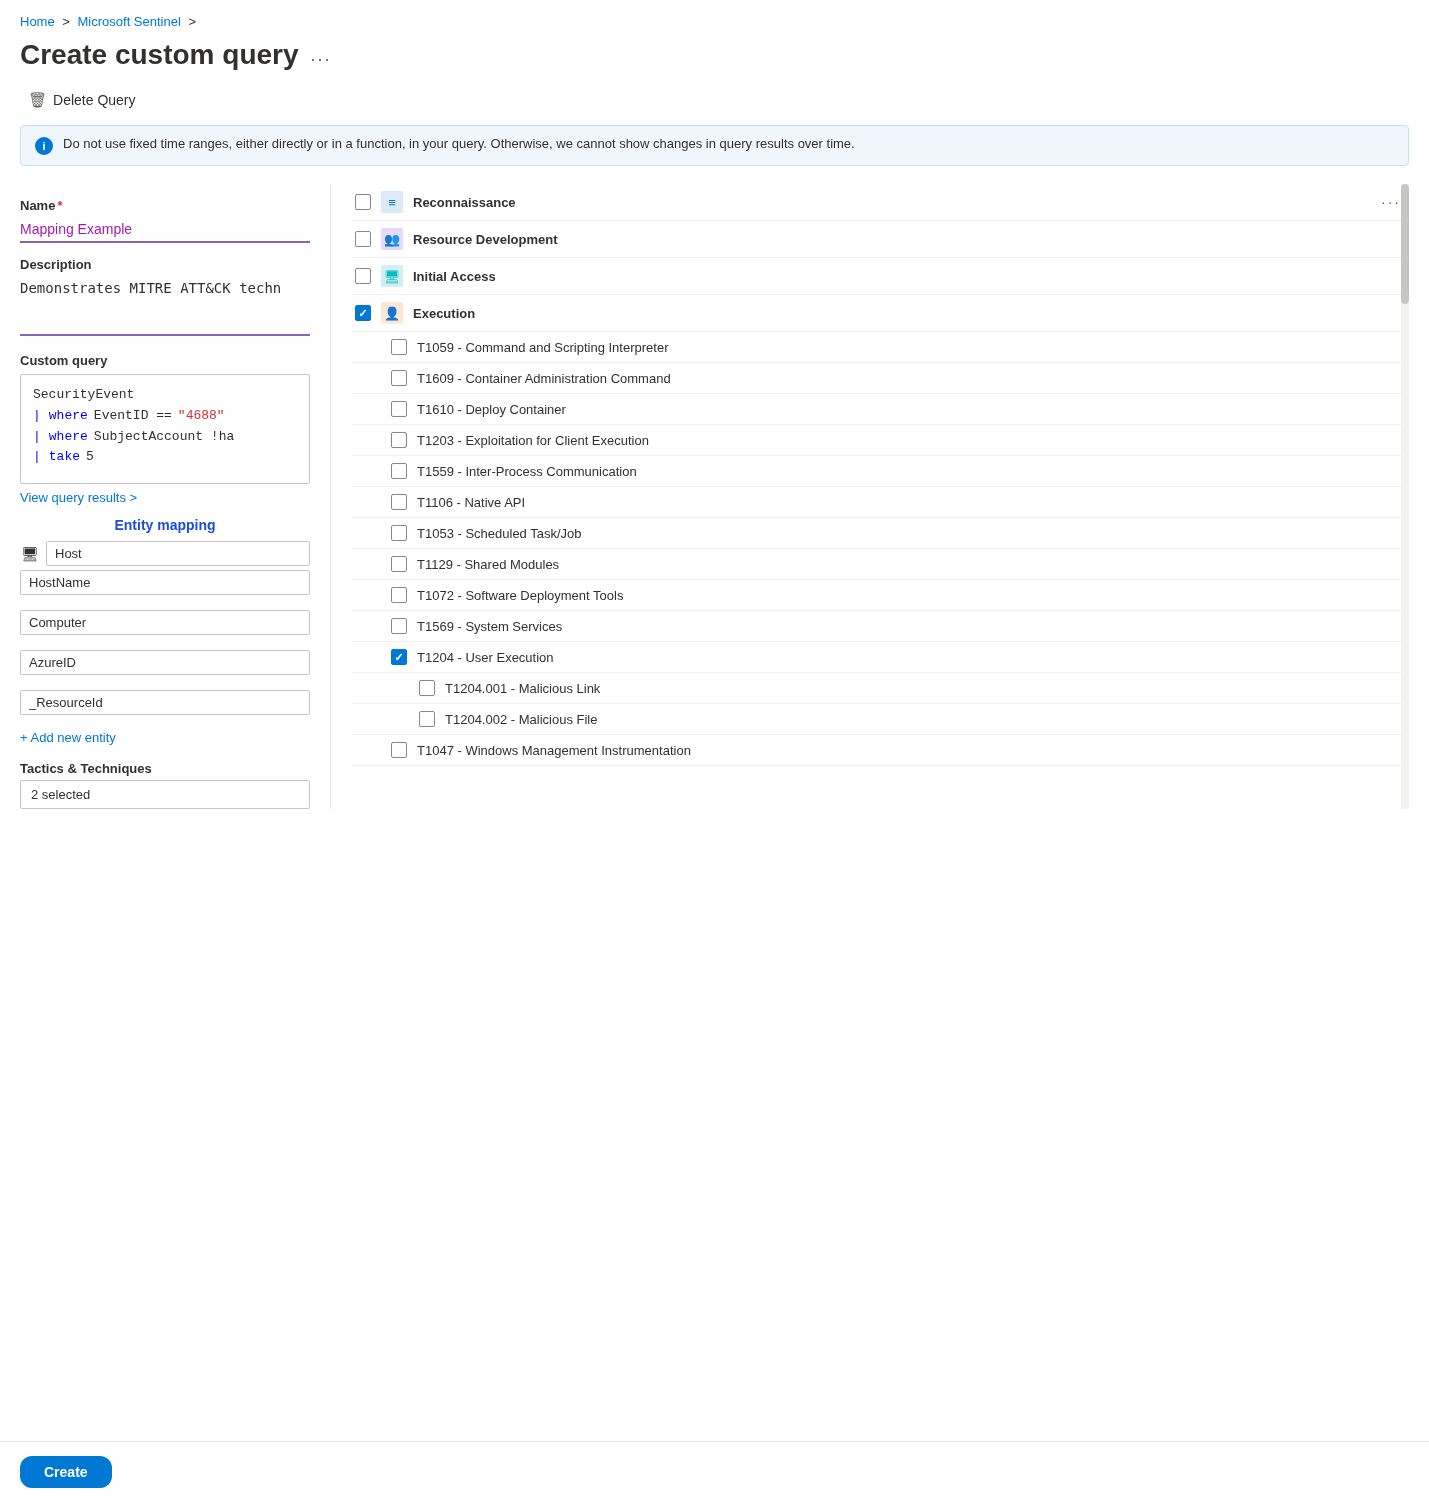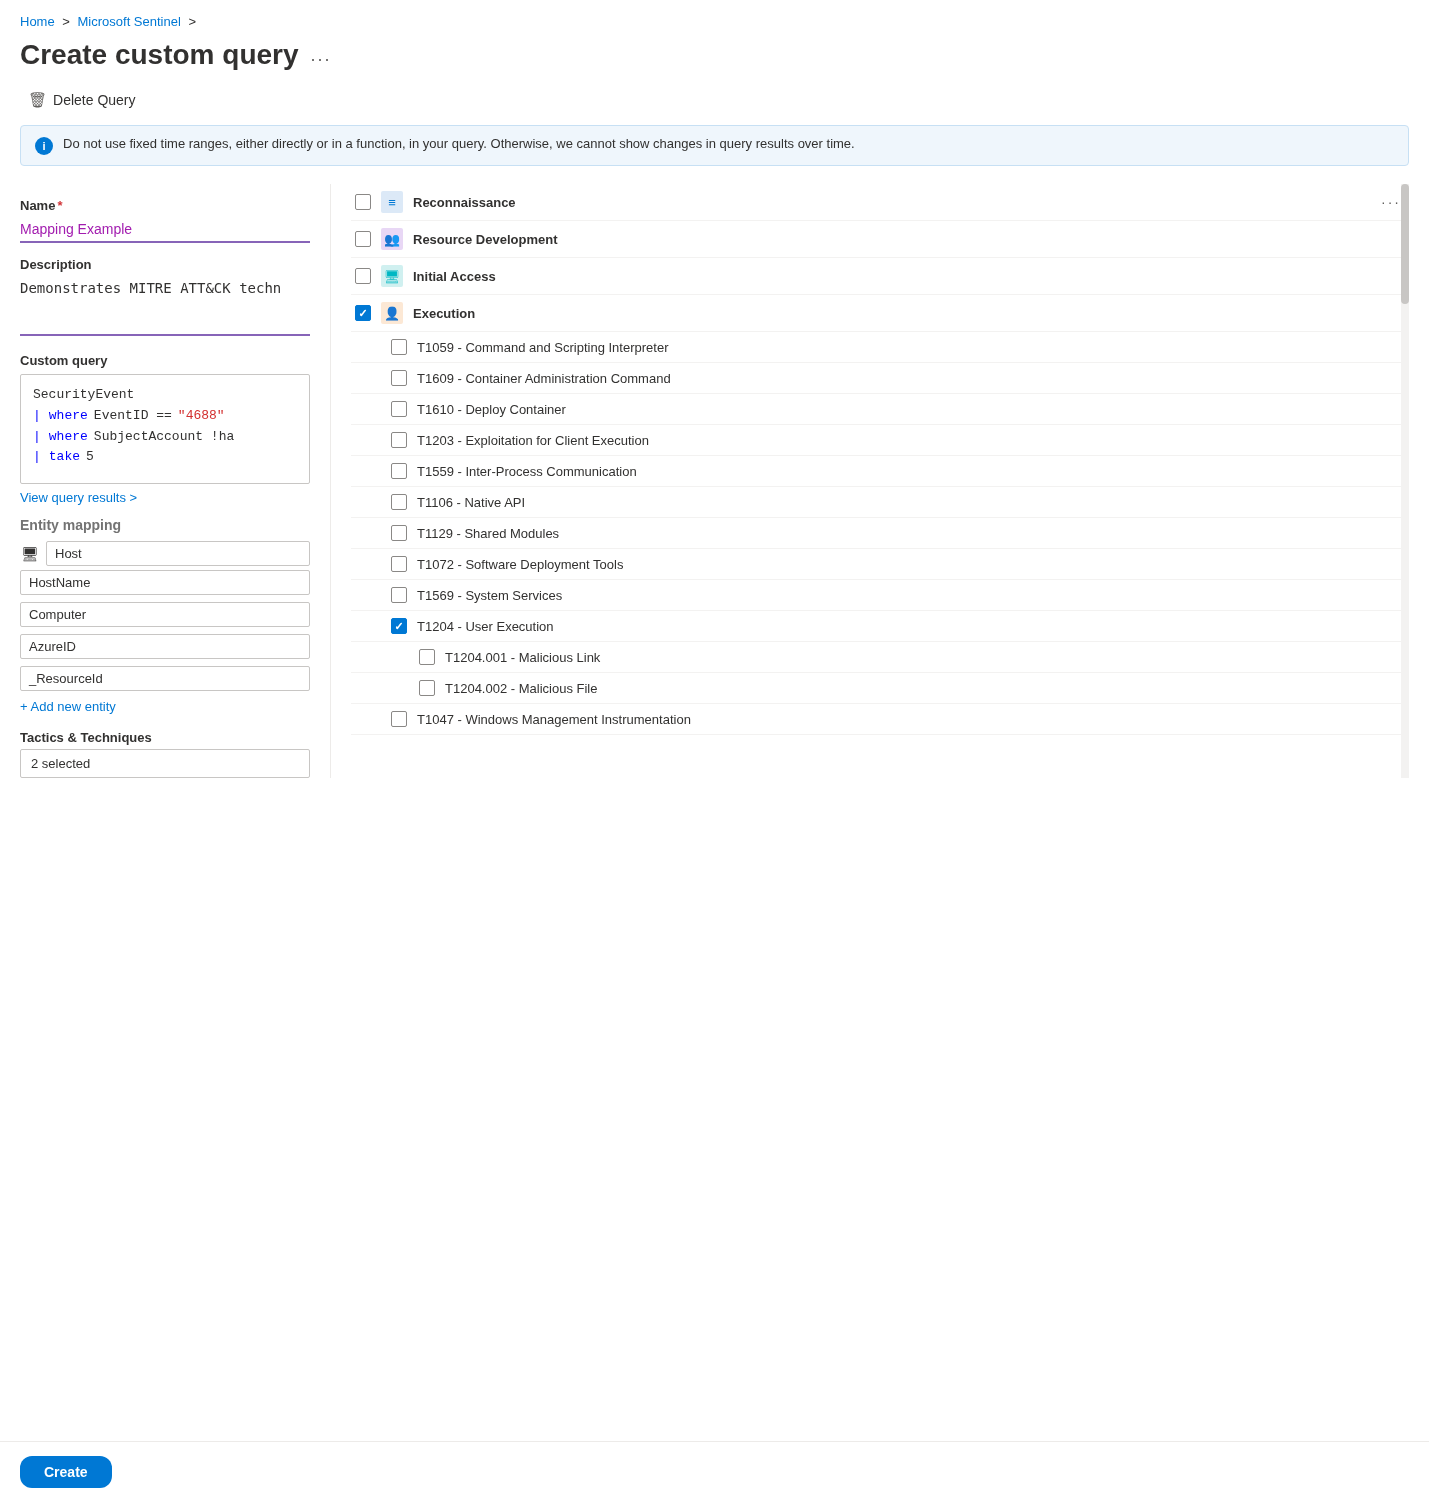--- a/index.html
+++ b/index.html
@@ -158,23 +158,24 @@
       color: #0078d4;
       font-size: 13px;
       cursor: pointer;
       text-decoration: none;
       margin-top: 6px;
       display: inline-block;
     }
     .entity-mapping-label {
       font-size: 14px;
       font-weight: 700;
-      color: #737373;
+      color: #1d4ed8;
       margin-top: 12px;
       margin-bottom: 8px;
+      text-align: center;
     }
     .entity-block {
       margin-bottom: 8px;
     }
     .entity-type-row {
       display: flex;
       align-items: center;
       gap: 6px;
       margin-bottom: 4px;
     }
@@ -193,21 +194,21 @@
       border-radius: 2px;
     }
     .entity-field-box {
       border: 1px solid #c8c6c4;
       padding: 4px 8px;
       font-size: 13px;
       color: #323130;
       width: 100%;
       background: #fff;
       border-radius: 2px;
-      margin-bottom: 7px;
+      margin-bottom: 15px;
     }
     .add-entity-btn {
       display: flex;
       align-items: center;
       gap: 4px;
       color: #0078d4;
       background: none;
       border: none;
       cursor: pointer;
       font-size: 13px;
@@ -470,20 +471,24 @@
         <div class="technique-item sub-item">
           <div class="checkbox"></div>
           <span class="technique-label">T1559 - Inter-Process Communication</span>
         </div>
         <div class="technique-item sub-item">
           <div class="checkbox"></div>
           <span class="technique-label">T1106 - Native API</span>
         </div>
         <div class="technique-item sub-item">
           <div class="checkbox"></div>
+          <span class="technique-label">T1053 - Scheduled Task/Job</span>
+        </div>
+        <div class="technique-item sub-item">
+          <div class="checkbox"></div>
           <span class="technique-label">T1129 - Shared Modules</span>
         </div>
         <div class="technique-item sub-item">
           <div class="checkbox"></div>
           <span class="technique-label">T1072 - Software Deployment Tools</span>
         </div>
         <div class="technique-item sub-item">
           <div class="checkbox"></div>
           <span class="technique-label">T1569 - System Services</span>
         </div>

